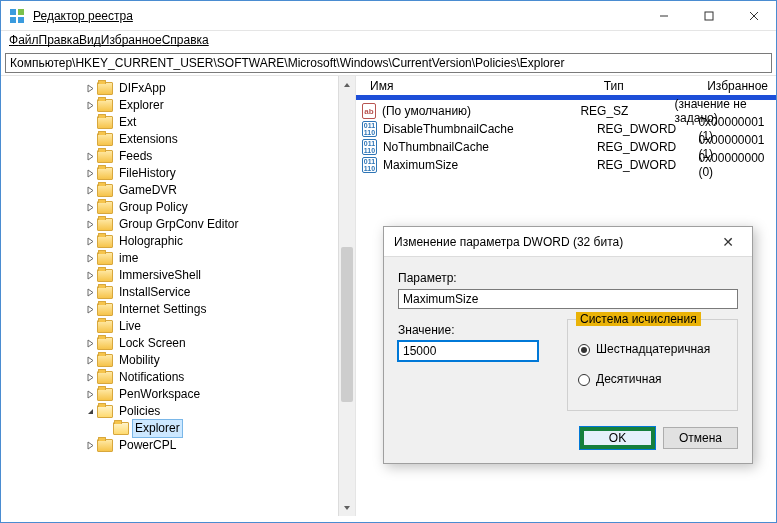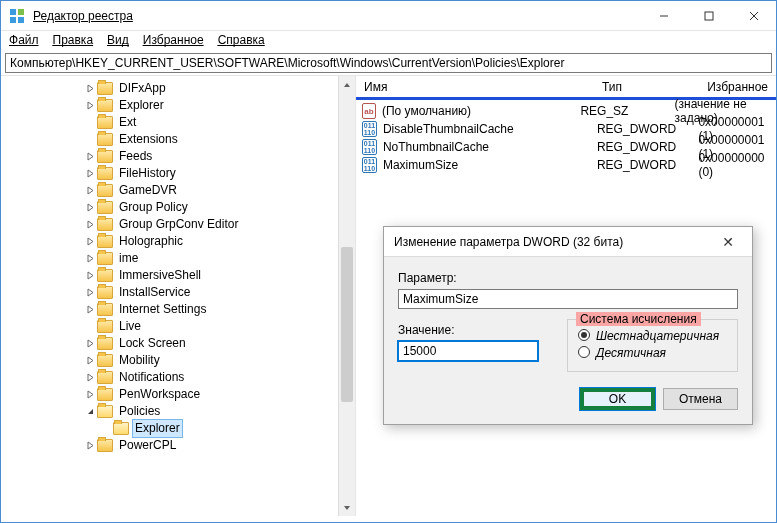--- a/index.html
+++ b/index.html
@@ -3,21 +3,21 @@
 <meta charset="utf-8">
 <style>
   * { box-sizing: border-box; font-family: "Segoe UI", Tahoma, sans-serif; font-size: 12px; }
   body { margin: 0; background: #fff; }
   .window { width: 777px; height: 523px; border: 1px solid #4a8cd1; position: relative; background: #fff; overflow: hidden; }
   .titlebar { height: 30px; display: flex; align-items: center; background: #fff; border-bottom: 1px solid #e5e5e5; }
   .titlebar .app-icon { width: 16px; height: 16px; margin: 0 8px; }
   .titlebar .title { flex: 1; color: #000; text-decoration: underline; }
   .win-controls { display: flex; height: 100%; }
   .win-controls div { width: 45px; display:flex; align-items:center; justify-content:center; color:#555; }
-  .menubar { height: 20px; padding: 2px 8px 4px; display:flex; gap: 14px; align-items: center; }
+  .menubar { height: 20px; padding: 2px 8px 4px; display:flex; gap: 0; align-items: center; }
   .menubar span { text-decoration: underline; text-decoration-skip-ink: none; text-underline-offset: 1px; color: #000; cursor: default; }
   .menubar span::first-letter { text-decoration: underline; }
   .addressbar { border: 1px solid #7a7a7a; margin: 2px 4px; padding: 2px 4px; height: 20px; white-space: nowrap; overflow: hidden; }
   .content { display:flex; height: calc(100% - 30px - 26px - 24px); border-top: 1px solid #e5e5e5;}
   .tree-pane { width: 355px; border-right: 1px solid #e5e5e5; overflow: hidden; position: relative; }
   .tree-scroll { position:absolute; inset:0; overflow:hidden; }
   .tree { padding: 4px 0 4px 0; }
   .tree-row { display:flex; align-items:center; height: 17px; line-height:17px; white-space: nowrap; }
   .tw { width: 14px; display:inline-flex; justify-content:center; color:#6b6b6b; }
   .tw svg { width:9px; height:9px; }
@@ -25,40 +25,40 @@
   .folder::before { content:""; position:absolute; top:-3px; left:0; width:6px; height:3px; background:#f6c44b; border:1px solid #d8a73c; border-bottom:none; border-radius:1px 1px 0 0;}
   .folder.open { background: linear-gradient(#fff3c8,#ffda6e); }
   .tree-row.selected .label { background:#cde8ff; outline:1px solid #7ab7e8; padding:0 2px; }
   .tree-row .label { padding: 0 2px; }
   .indent { display:inline-block; }
   .vscroll { position:absolute; right:0; top:0; bottom:0; width:17px; background:#f0f0f0; border-left:1px solid #dcdcdc; }
   .vscroll .arrow { height:17px; display:flex; align-items:center; justify-content:center; background:#f0f0f0; color:#606060;}
   .vscroll .track { position:absolute; top:17px; bottom:17px; left:0; right:0; }
   .vscroll .thumb { position:absolute; left:2px; right:2px; background:#cdcdcd; border-radius:2px; }
   .list-pane { flex:1; position:relative; overflow:hidden; }
-  .list-header { display:flex; border-bottom: 3px solid #1d4ed8; height: 24px; align-items:center; }
+  .list-header { display:flex; border-bottom: 5px solid #1d4ed8; height: 24px; align-items:center; padding-left: 6px; }
   .list-header .col { padding: 4px 8px; color:#000; }
   .col-name { width: 250px; }
   .col-type { width: 110px; }
   .list-rows { padding: 2px 0; }
   .list-row { display:flex; align-items:center; height: 18px; padding-left: 6px; }
   .val-icon { width:16px; height:16px; margin-right:6px; display:inline-flex; align-items:center; justify-content:center; }
   .val-icon.sz { background:#fff; border:1px solid #b85450; color:#b85450; font-size:8px; font-weight:bold; border-radius:2px; }
   .val-icon.dw { background:#fff; border:1px solid #2e75b6; color:#2e75b6; font-size:7px; font-weight:bold; border-radius:2px; line-height:7px; text-align:center;}
   .dialog { position:absolute; left:382px; top:225px; width:370px; background:#f0f0f0; border:1px solid #9f9f9f; box-shadow: 3px 3px 12px rgba(0,0,0,.25); }
   .dialog .dlg-title { height:30px; display:flex; align-items:center; padding: 0 10px; background:#fff; border-bottom:1px solid #dcdcdc; font-size:12px; }
   .dialog .dlg-title .t { flex:1; }
   .dialog .dlg-body { padding: 10px 14px 14px; }
   .dlg-label { margin: 4px 0 4px; }
   .dlg-input { width: 100%; border:1px solid #7a7a7a; background:#fff; padding: 2px 4px; height: 20px; font-family: inherit; font-size:12px;}
   .dlg-row2 { display:flex; gap: 29px; margin-top: 10px; }
   .dlg-col { }
   .fieldset { border:1px solid #d0d0d0; padding: 6px 10px 8px; position:relative; }
-  .fieldset .legend { position:absolute; top:-8px; left:8px; background:#fca5a5; padding:0 4px; }
-  .radio-row { display:flex; align-items:flex-start; gap:6px; margin: 3px 0; font-style: italic; }
+  .fieldset .legend { position:absolute; top:-8px; left:8px; background:#eab308; padding:0 4px; }
+  .radio-row { display:flex; align-items:flex-end; gap:6px; margin: 16px 0; }
   .radio { width:12px; height:12px; border:1px solid #333; border-radius:50%; display:inline-flex; align-items:center; justify-content:center; background:#fff;}
   .radio.checked::after { content:""; width:6px; height:6px; background:#333; border-radius:50%; }
   .dlg-buttons { display:flex; justify-content:flex-end; gap:8px; margin-top: 16px; }
   .btn { min-width: 75px; height: 22px; border:1px solid #adadad; background:#e1e1e1; display:inline-flex; align-items:center; justify-content:center; }
   .btn.default { border:4px solid #15803d; background:#e5f1fb; outline:1px solid #0078d7; }
   .close-x { font-size:14px; color:#333; width:28px; text-align:center;}
 </style>
 </head>
 <body>
 

